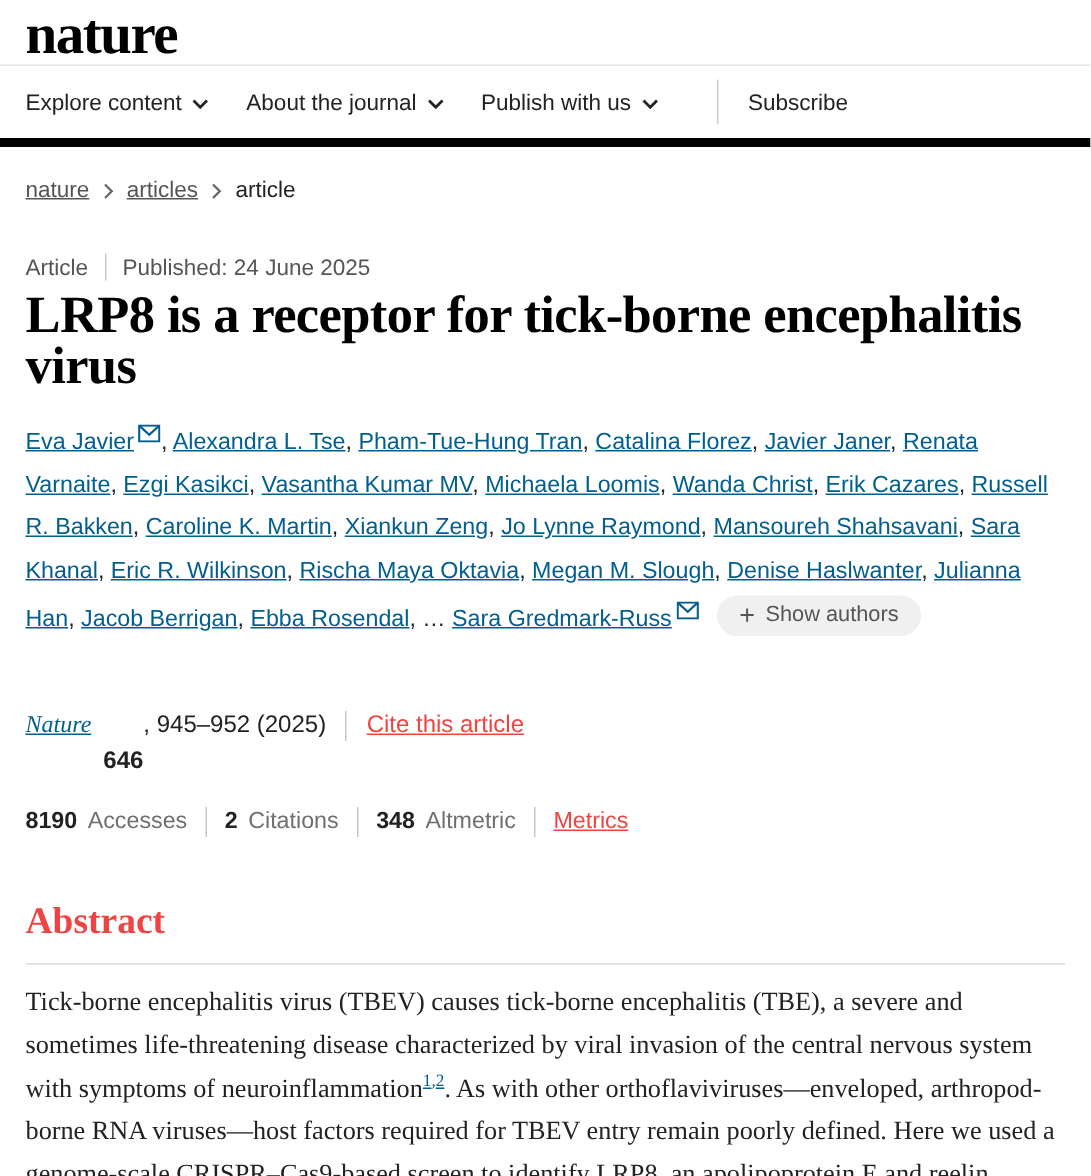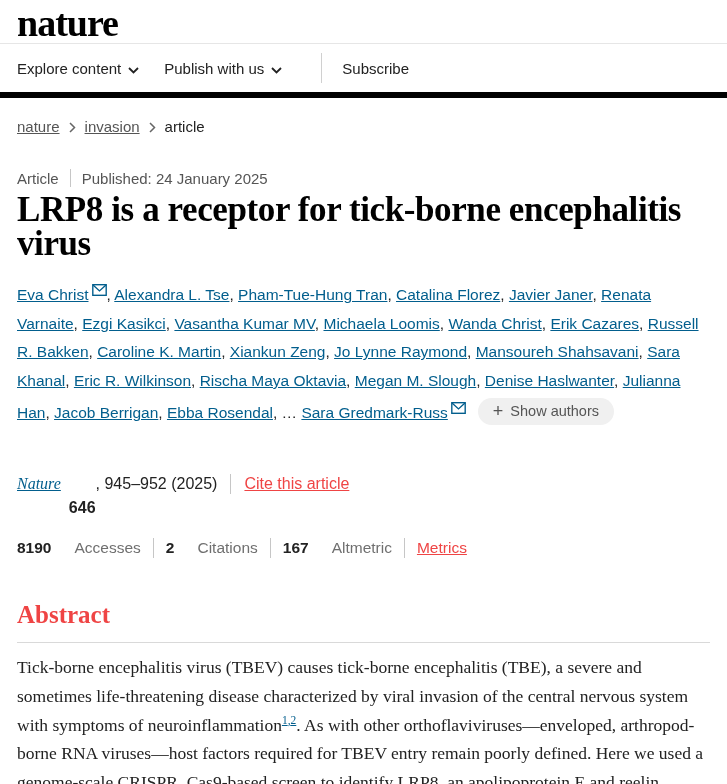--- a/index.html
+++ b/index.html
@@ -134,21 +134,21 @@
   .blue-link { color: #ef4444; text-decoration: underline; }
 
   .metrics-row {
     margin-top: 21px;
     font-size: 15.5px;
     display: flex;
     align-items: center;
   }
   .metric { display: inline-flex; align-items: baseline; gap: 7px; }
   .metric .num { font-weight: 700; color: #222; }
-  .metric .lbl { color: #6f6f6f; margin-left: 16px; }
+  .metric .lbl { color: #6f6f6f; }
   .metric-divider { width: 1px; height: 20px; background: #c6c6c6; margin: 0 12px; }
 
   
   h2.abstract-heading {
     margin-top: 43px;
     font-family: "Liberation Serif", serif;
     font-weight: 700;
     font-size: 25px;
     color: #ef4444;
   }
@@ -170,20 +170,28 @@
 </head>
 <body>
 
 <header>
   <div class="logo-row">
     <a class="logo">nature</a>
   </div>
   <nav class="nav-row">
     <a class="nav-item">
       <span>Explore content</span>
+      <span class="nav-chevron">
+        <svg width="11" height="7" viewBox="0 0 11 7">
+            <polyline points="1,1 5.5,5.5 10,1" fill="none" stroke="#222" stroke-width="1.8"></polyline>
+          </svg>
+      </span>
+    </a>
+    <a class="nav-item">
+      <span>About the journal</span>
       <span class="nav-chevron">
         <svg width="11" height="7" viewBox="0 0 11 7">
             <polyline points="1,1 5.5,5.5 10,1" fill="none" stroke="#222" stroke-width="1.8"></polyline>
           </svg>
       </span>
     </a>
     <a class="nav-item">
       <span>Publish with us</span>
       <span class="nav-chevron">
         <svg width="11" height="7" viewBox="0 0 11 7">
@@ -199,40 +207,40 @@
   <div class="black-bar"></div>
 </header>
 
 <nav class="breadcrumb">
   <a>nature</a>
   <span class="crumb-chevron">
     <svg width="7" height="11" viewBox="0 0 7 11">
         <polyline points="1,1 5.5,5.5 1,10" fill="none" stroke="#666" stroke-width="1.5"></polyline>
       </svg>
   </span>
-  <a>invasion</a>
+  <a>articles</a>
   <span class="crumb-chevron">
     <svg width="7" height="11" viewBox="0 0 7 11">
         <polyline points="1,1 5.5,5.5 1,10" fill="none" stroke="#666" stroke-width="1.5"></polyline>
       </svg>
   </span>
   <span class="current">article</span>
 </nav>
 
 <div class="container">
 
   <div class="meta-row">
     <span>Article</span>
     <span class="meta-divider"></span>
-    <span>Published: 24 January 2025</span>
+    <span>Published: 24 June 2025</span>
   </div>
 
   <h1 class="title">LRP8 is a receptor for tick-borne encephalitis virus</h1>
 
-  <p class="authors"><span><a class="author-link">Eva Christ</a><span class="email-icon-wrap"><svg width="15" height="12" viewBox="0 0 16 13">
+  <p class="authors"><span><a class="author-link">Eva Javier</a><span class="email-icon-wrap"><svg width="15" height="12" viewBox="0 0 16 13">
             <rect x="0.75" y="0.75" width="14.5" height="11.5" fill="none" stroke="#025e8d" stroke-width="1.5"></rect>
             <path d="M1 1 L8 7.5 L15 1" fill="none" stroke="#025e8d" stroke-width="1.5"></path>
           </svg></span><span class="sep">, </span><a class="author-link">Alexandra L. Tse</a><span class="sep">, </span><a class="author-link">Pham-Tue-Hung Tran</a><span class="sep">, </span><a class="author-link">Catalina Florez</a><span class="sep">, </span><a class="author-link">Javier Janer</a><span class="sep">, </span><a class="author-link">Renata Varnaite</a><span class="sep">, </span><a class="author-link">Ezgi Kasikci</a><span class="sep">, </span><a class="author-link">Vasantha Kumar MV</a><span class="sep">, </span><a class="author-link">Michaela Loomis</a><span class="sep">, </span><a class="author-link">Wanda Christ</a><span class="sep">, </span><a class="author-link">Erik Cazares</a><span class="sep">, </span><a class="author-link">Russell R. Bakken</a><span class="sep">, </span><a class="author-link">Caroline K. Martin</a><span class="sep">, </span><a class="author-link">Xiankun Zeng</a><span class="sep">, </span><a class="author-link">Jo Lynne Raymond</a><span class="sep">, </span><a class="author-link">Mansoureh Shahsavani</a><span class="sep">, </span><a class="author-link">Sara Khanal</a><span class="sep">, </span><a class="author-link">Eric R. Wilkinson</a><span class="sep">, </span><a class="author-link">Rischa Maya Oktavia</a><span class="sep">, </span><a class="author-link">Megan M. Slough</a><span class="sep">, </span><a class="author-link">Denise Haslwanter</a><span class="sep">, </span><a class="author-link">Julianna Han</a><span class="sep">, </span><a class="author-link">Jacob Berrigan</a><span class="sep">, </span><a class="author-link">Ebba Rosendal</a><span class="sep">, </span><span class="sep">… </span><a class="author-link">Sara Gredmark-Russ</a><span class="email-icon-wrap"><svg width="15" height="12" viewBox="0 0 16 13">
             <rect x="0.75" y="0.75" width="14.5" height="11.5" fill="none" stroke="#025e8d" stroke-width="1.5"></rect>
             <path d="M1 1 L8 7.5 L15 1" fill="none" stroke="#025e8d" stroke-width="1.5"></path>
           </svg></span></span><button class="show-authors">
         <span class="plus">+</span>
         <span>Show authors</span>
       </button></p>
 
@@ -249,21 +257,21 @@
       <span class="num">8190</span>
       <span class="lbl">Accesses</span>
     </span>
     <span class="metric-divider"></span>
     <span class="metric">
       <span class="num">2</span>
       <span class="lbl">Citations</span>
     </span>
     <span class="metric-divider"></span>
     <span class="metric">
-      <span class="num">167</span>
+      <span class="num">348</span>
       <span class="lbl">Altmetric</span>
     </span>
     <span class="metric-divider"></span>
     <a class="blue-link">Metrics</a>
   </div>
 
   <section>
     <h2 class="abstract-heading">Abstract</h2>
     <hr class="abstract-rule">
     <p class="abstract-text"><span>Tick-borne encephalitis virus (TBEV) causes tick-borne encephalitis (TBE), a severe and sometimes life-threatening disease characterized by viral invasion of the central nervous system with symptoms of neuroinflammation</span><sup><a>1</a><a>,</a><a>2</a></sup><span>. As with other orthoflaviviruses—enveloped, arthropod-borne RNA viruses—host factors required for TBEV entry remain poorly defined. Here we used a genome-scale CRISPR–Cas9-based screen to identify LRP8, an apolipoprotein E and reelin receptor with high expression in the brain, as a TBEV receptor. LRP8 downregulation reduced TBEV infection in human cells, and its overexpression enhanced infection. LRP8 bound directly to the TBEV E glycoprotein and mediated viral attachment and internalization into cells. An LRP8-based soluble decoy blocked infection of human cell lines</span></p>

